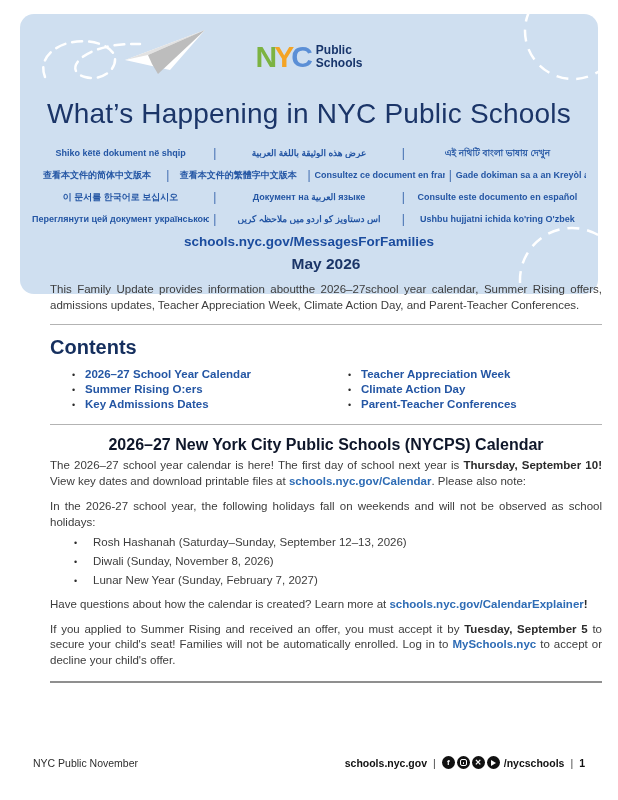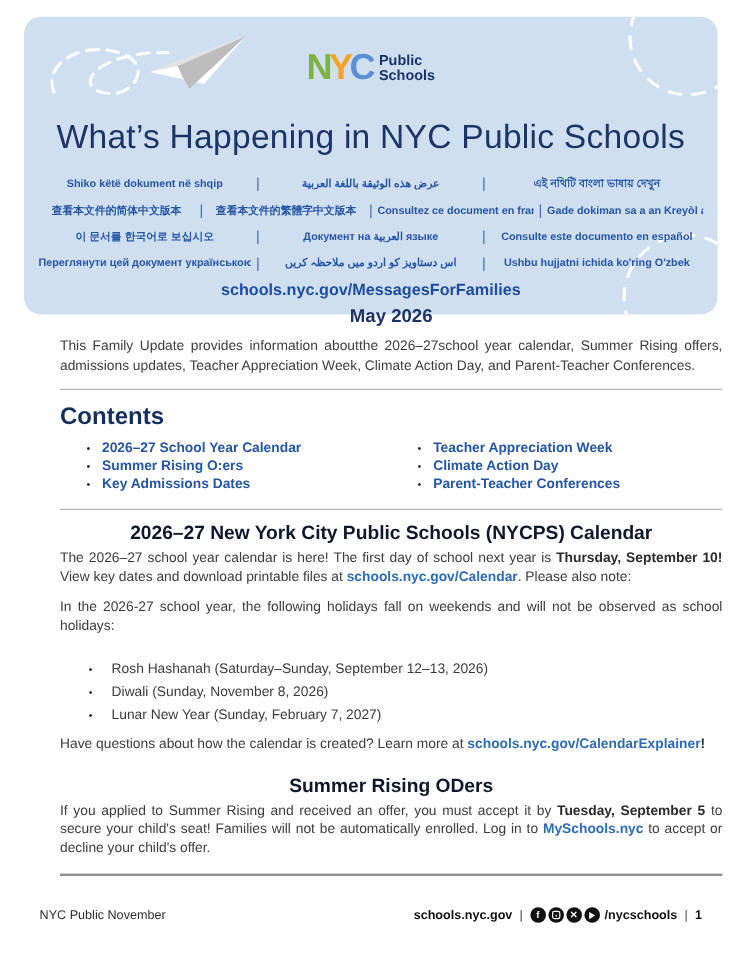--- a/index.html
+++ b/index.html
@@ -8,21 +8,21 @@
     font-family:"Liberation Sans", sans-serif;
     background:#ffffff;
     color:#3f3f3f;
     width:618px; height:800px;
     position:relative;
     overflow:hidden;
   }
   
   .header-card {
     position:absolute; left:20px; top:14px;
-    width:578px; height:248px;
+    width:578px; height:280px;
     background:#cfdff0;
     border-radius:14px;
     overflow:hidden;
   }
   .deco { position:absolute; pointer-events:none; }
   .logo-row {
     position:absolute; top:28px; left:0; width:100%;
     display:flex; justify-content:center; align-items:center; gap:6px;
   }
   .logo-letters { font-weight:bold; font-size:30px; letter-spacing:-3px; line-height:1; }
@@ -192,40 +192,39 @@
         <span class="toc-bullet">•</span>
         <span class="toc-link">Parent-Teacher Conferences</span>
       </div>
     </div>
   </div>
 
   <hr class="rule">
 
   <div class="section-h">2026–27 New York City Public Schools (NYCPS) Calendar</div>
   <p class="body-p"><span>The 2026–27 school year calendar is here! The first day of school next year is </span><b>Thursday, September 10!</b><span> View key dates and download printable files at </span><span class="inline-link">schools.nyc.gov/Calendar</span><span>. Please also note:</span></p>
-  <p class="body-p" style="margin-bottom:20px;">In the 2026-27 school year, the following holidays fall on weekends and will not be observed as school holidays:</p>
+  <p class="body-p" style="margin-bottom:4px;">In the 2026-27 school year, the following holidays fall on weekends and will not be observed as school holidays:</p>
 
   <div class="list-block">
     <div class="hol-item">
       <span class="hol-bullet">•</span>
       <span class="hol-text">Rosh Hashanah (Saturday–Sunday, September 12–13, 2026)</span>
     </div>
     <div class="hol-item">
       <span class="hol-bullet">•</span>
       <span class="hol-text">Diwali (Sunday, November 8, 2026)</span>
     </div>
     <div class="hol-item">
       <span class="hol-bullet">•</span>
       <span class="hol-text">Lunar New Year (Sunday, February 7, 2027)</span>
     </div>
   </div>
 
   <p class="body-p"><span>Have questions about how the calendar is created? Learn more at </span><span class="inline-link">schools.nyc.gov/CalendarExplainer</span><b>!</b></p>
 
-  <div class="section-h" style="margin-top:18px;">Summer Rising ODers</div>
   <p class="body-p"><span>If you applied to Summer Rising and received an offer, you must accept it by </span><b>Tuesday, September 5</b><span> to secure your child's seat! Families will not be automatically enrolled. Log in to </span><span class="inline-link">MySchools.nyc</span><span> to accept or decline your child's offer.</span></p>
 
   <hr class="rule-bottom">
 </div>
 
 <div class="footer">
   <span class="footer-left">NYC Public November</span>
   <span class="footer-right">
     <span>schools.nyc.gov</span>
     <span class="f-sep">|</span>

